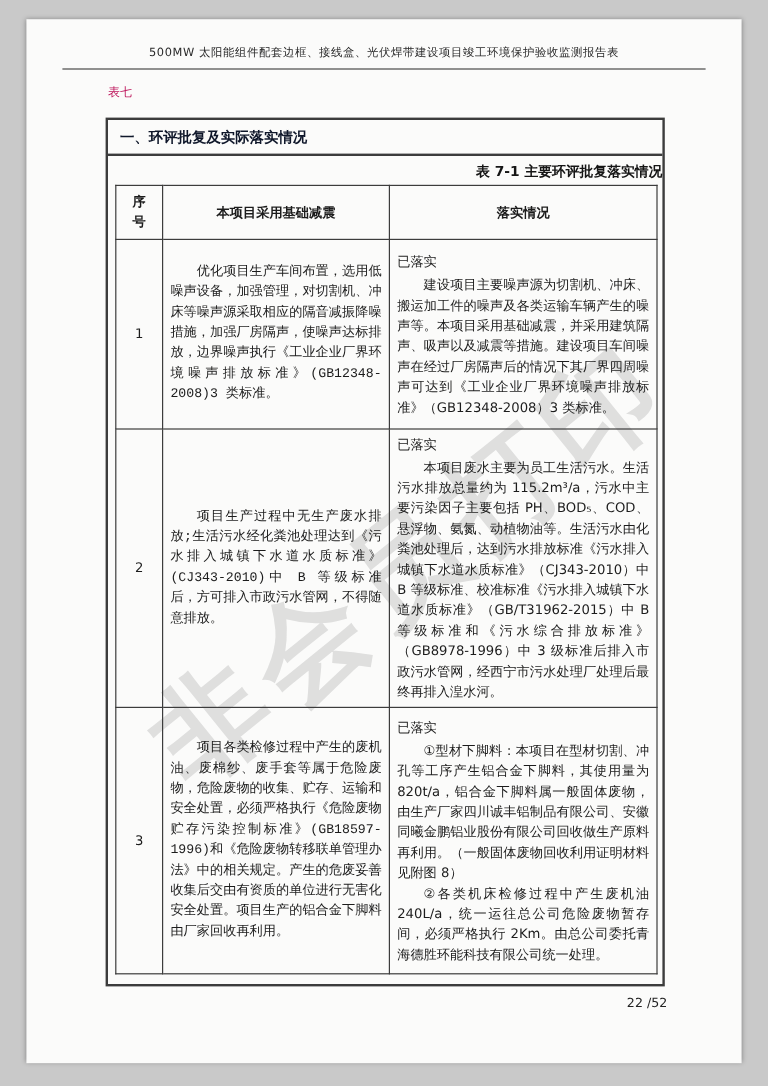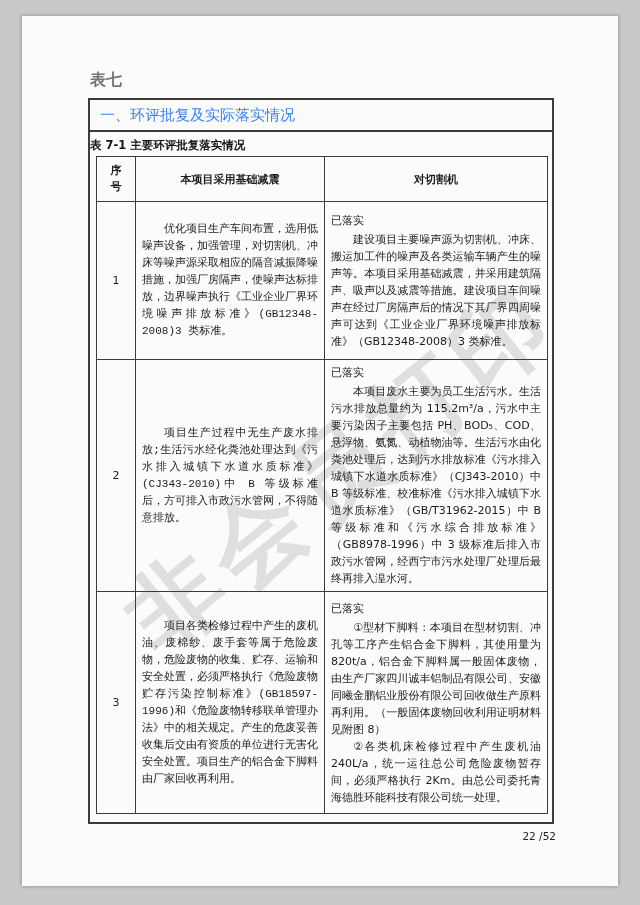--- a/index.html
+++ b/index.html
@@ -23,36 +23,36 @@
     position:absolute;top:22px;left:30px;right:30px;
     text-align:center;
     font-size:9.5px;
     letter-spacing:.5px;
     color:#2a2a2a;
     padding-bottom:6px;
     border-bottom:1px solid #4a4a4a;
   }
   .table-label{
     position:absolute;top:54px;left:68px;
-    font-size:16px;font-weight:bold;color:#737373;
+    font-size:10px;font-weight:normal;color:#be185d;
   }
   
   .outer-box{
     position:absolute;top:82px;left:66px;width:462px;
     border:2px solid #3c3c3c;
     background:transparent;
   }
   .section-heading{
-    font-size:15px;font-weight:normal;
+    font-size:12px;font-weight:bold;
     padding:6px 10px 5px 10px;
     border-bottom:2px solid #3c3c3c;
-    color:#3b82f6;
+    color:#0f172a;
   }
   .table-title{
-    text-align:left;
+    text-align:right;
     font-size:11.5px;font-weight:bold;
     margin:6px 0 3px 0;
     color:#151515;
   }
   table.approval{
     border-collapse:collapse;
     margin:2px 6px 8px 6px;
     width:448px;
     table-layout:fixed;
   }
@@ -107,39 +107,40 @@
     right:62px;bottom:44px;
     font-size:10.5px;font-weight:normal;
     color:#222;
   }
 </style>
 </head>
 <body>
 
 <div class="page">
 
+  <div class="doc-header">500MW 太阳能组件配套边框、接线盒、光伏焊带建设项目竣工环境保护验收监测报告表</div>
 
   <div class="table-label">表七</div>
 
   <div class="watermark">非会员打印</div>
 
   <div class="outer-box">
 
     <div class="section-heading">一、环评批复及实际落实情况</div>
 
     <div class="table-title">表 7-1  主要环评批复落实情况</div>
 
     <table class="approval">
       <thead>
         <tr>
           <th class="h-num">
             <span class="num-head">序号</span>
           </th>
           <th class="h-req">本项目采用基础减震</th>
-          <th class="h-impl">对切割机</th>
+          <th class="h-impl">落实情况</th>
         </tr>
       </thead>
       <tbody>
         <tr class="row-1">
           <td class="num-cell">1</td>
           <td class="req-cell">
             <p class="para">优化项目生产车间布置，选用低噪声设备，加强管理，对切割机、冲床等噪声源采取相应的隔音减振降噪措施，加强厂房隔声，使噪声达标排放，边界噪声执行《工业企业厂界环境噪声排放标准》(GB12348-2008)3 类标准。</p>
           </td>
           <td class="impl-cell">
             <div class="status-line">已落实</div>

